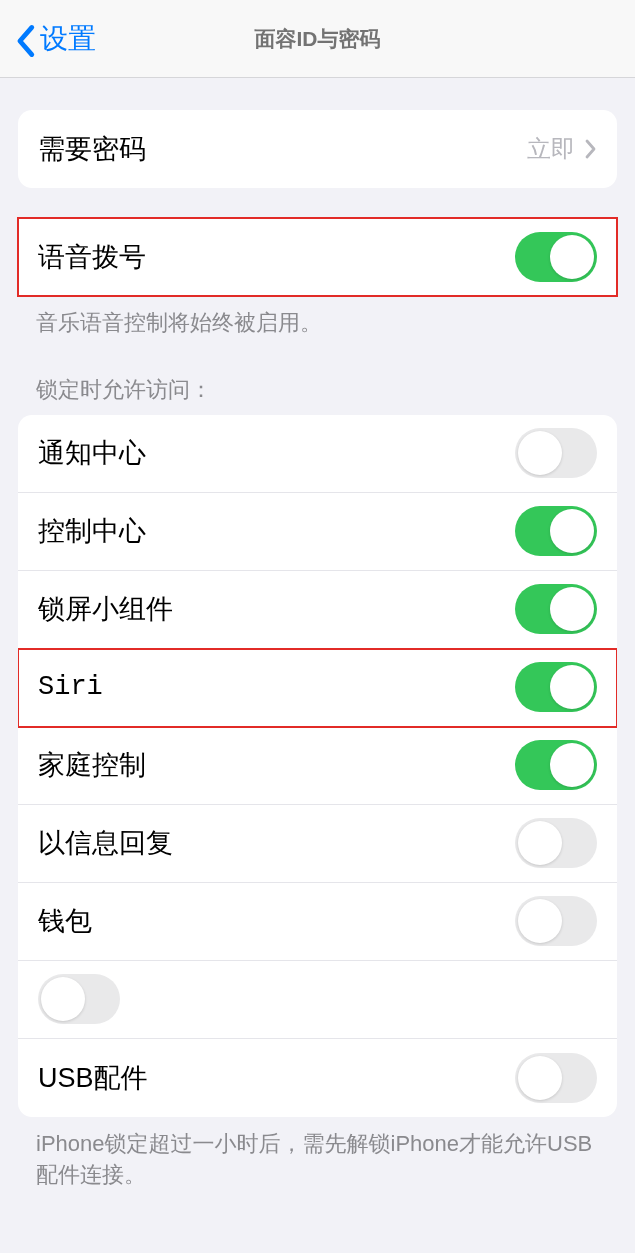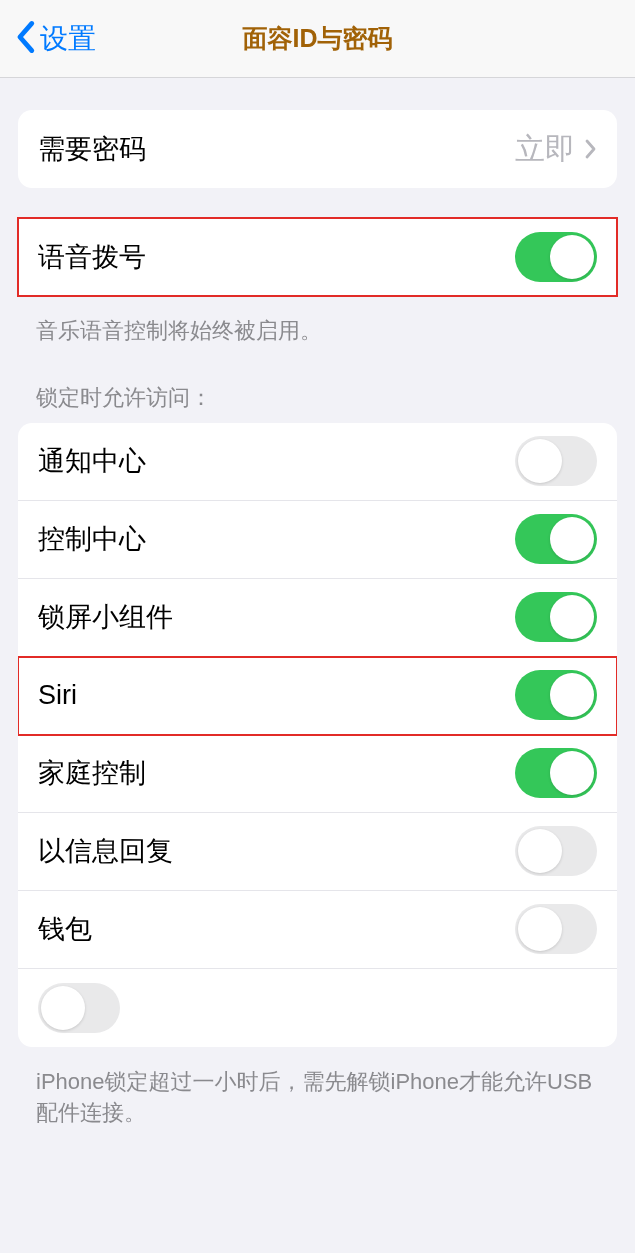--- a/index.html
+++ b/index.html
@@ -18,53 +18,54 @@
     .header {
       height: 78px;
       background: #f8f8f8;
       border-bottom: 1px solid #d6d6d9;
       display: flex;
       align-items: center;
       position: relative;
     }
     .back-btn {
       display: flex;
-      align-items: flex-start;
+      align-items: flex-end;
       gap: 4px;
       padding-left: 14px;
       color: #007aff;
       font-size: 28px;
       cursor: pointer;
     }
     .back-btn svg {
       width: 22px;
       height: 34px;
     }
     .header-title {
       position: absolute;
       left: 50%;
       transform: translateX(-50%);
-      font-size: 25px;
+      font-size: 21px;
       font-weight: 600;
-      color: #a16207;
+      color: #737373;
     }
     .section {
       margin: 28px 18px 0 18px;
       background: #fff;
       border-radius: 14px;
       overflow: hidden;
     }
     .section.highlight {
       outline: 2px solid #e22b27;
       outline-offset: -1px;
       border-radius: 0;
     }
     .row-highlight {
       outline: 2px solid #e22b27;
       outline-offset: -1px;
+      font-family: Liberation Mono, monospace;
     }
     .row {
       display: flex;
       align-items: center;
       justify-content: space-between;
       padding: 0 20px;
       min-height: 78px;
       border-bottom: 1px solid #e5e5ea;
     }
     .row:last-child {
@@ -72,21 +73,21 @@
     }
     .row-label {
       font-size: 27px;
       color: #000;
     }
     .row-value {
       display: flex;
       align-items: center;
       gap: 10px;
       color: #b7b7bd;
-      font-size: 30px;
+      font-size: 24px;
     }
     .chevron {
       width: 12px;
       height: 20px;
     }
     .toggle {
       position: relative;
       width: 82px;
       height: 50px;
       border-radius: 25px;
@@ -109,21 +110,21 @@
       top: 3px;
       box-shadow: 0 1px 3px rgba(0,0,0,0.15);
     }
     .toggle.on::after {
       right: 3px;
     }
     .toggle.off::after {
       left: 3px;
     }
     .footer-text {
-      padding: 20px 36px 0 36px;
+      padding: 12px 36px 0 36px;
       font-size: 22px;
       color: #8a8a8e;
       line-height: 1.4;
     }
     .section-header {
       padding: 8px 30px 10px 36px;
       font-size: 22px;
       color: #8a8a8e;
       margin-top: 28px;
     }
@@ -199,15 +200,19 @@
       <span class="row-label">以信息回复</span>
       <div class="toggle off"></div>
     </div>
     <div class="row">
       <span class="row-label">钱包</span>
       <div class="toggle off"></div>
     </div>
     <div class="row">
       <div class="toggle off"></div>
     </div>
+    <div class="row">
+      <span class="row-label">USB配件</span>
+      <div class="toggle off"></div>
+    </div>
   </div>
 
 <div class="footer-text">iPhone锁定超过一小时后，需先解锁iPhone才能允许USB配件连接。</div>
 
 </body></html>

